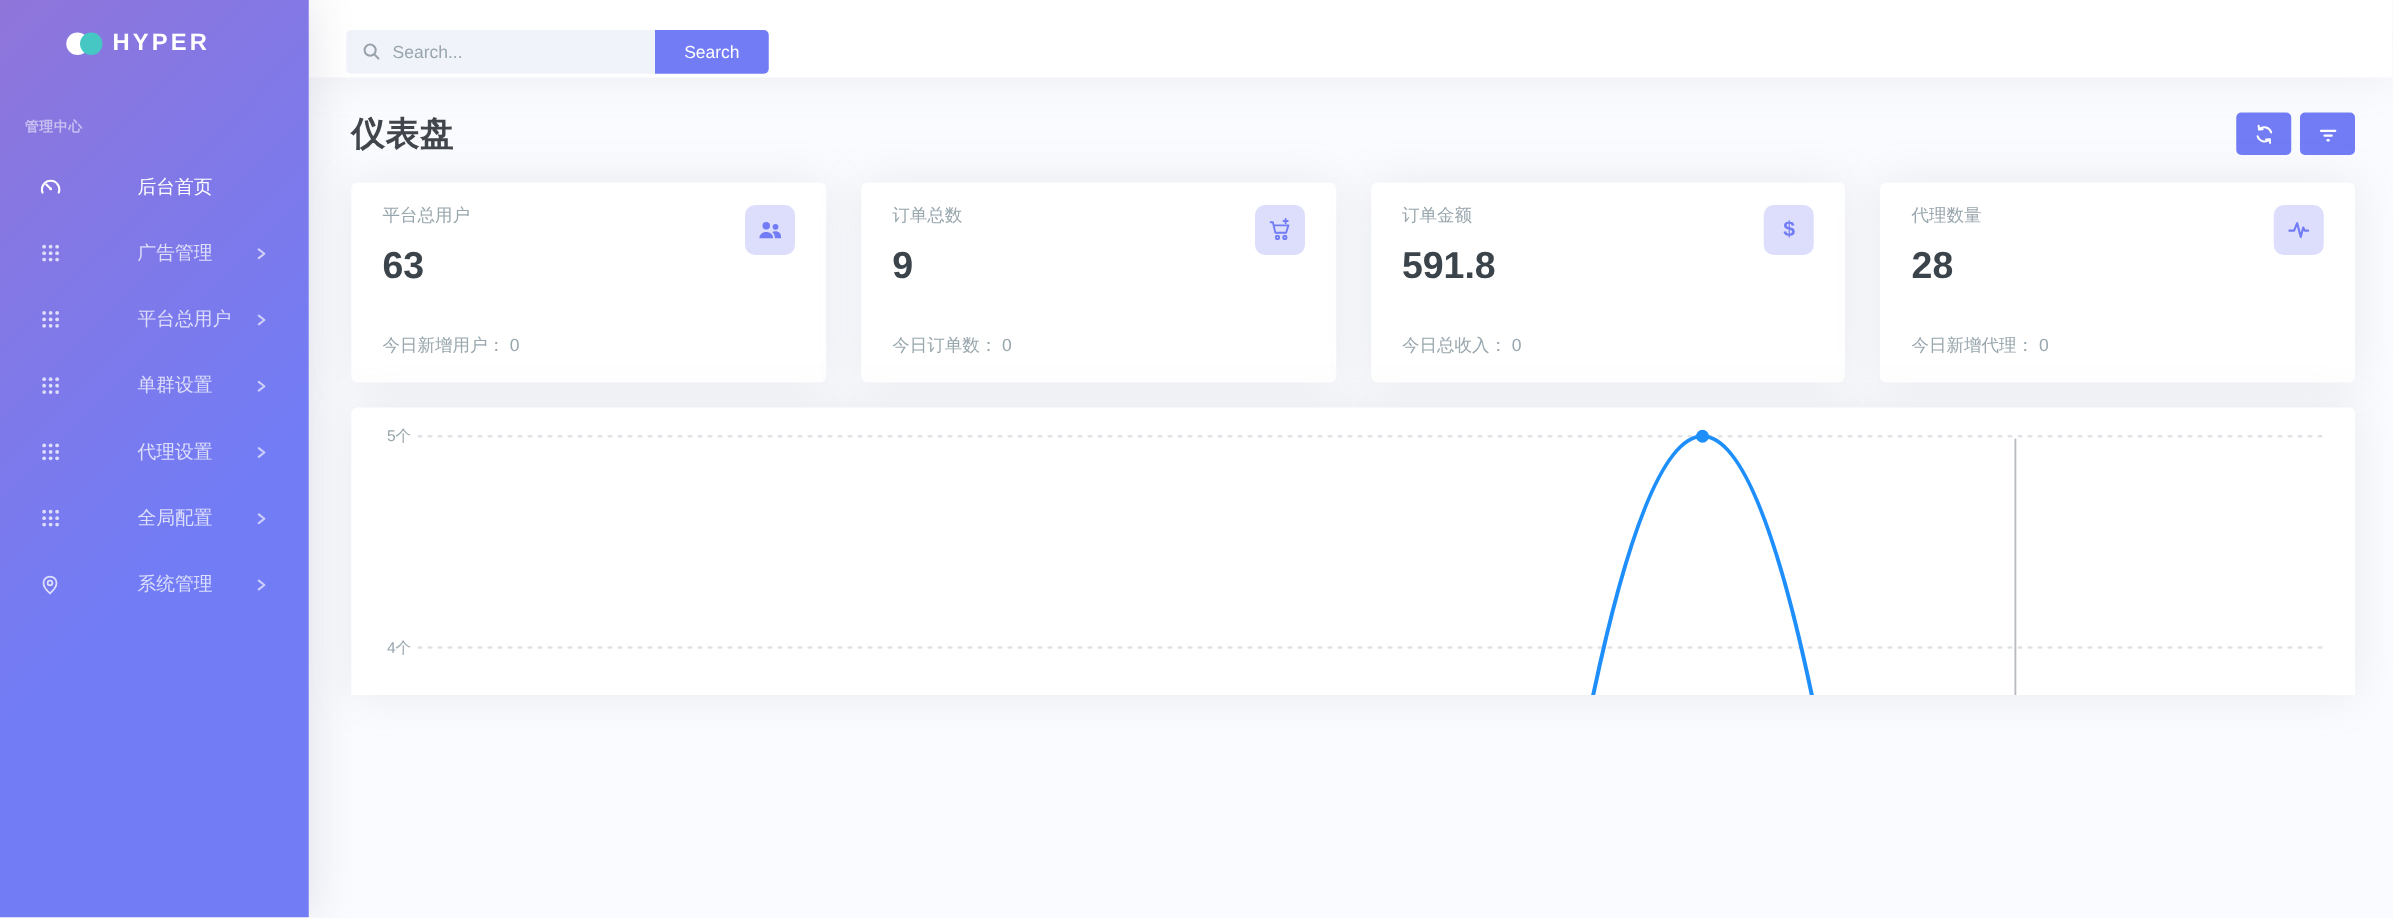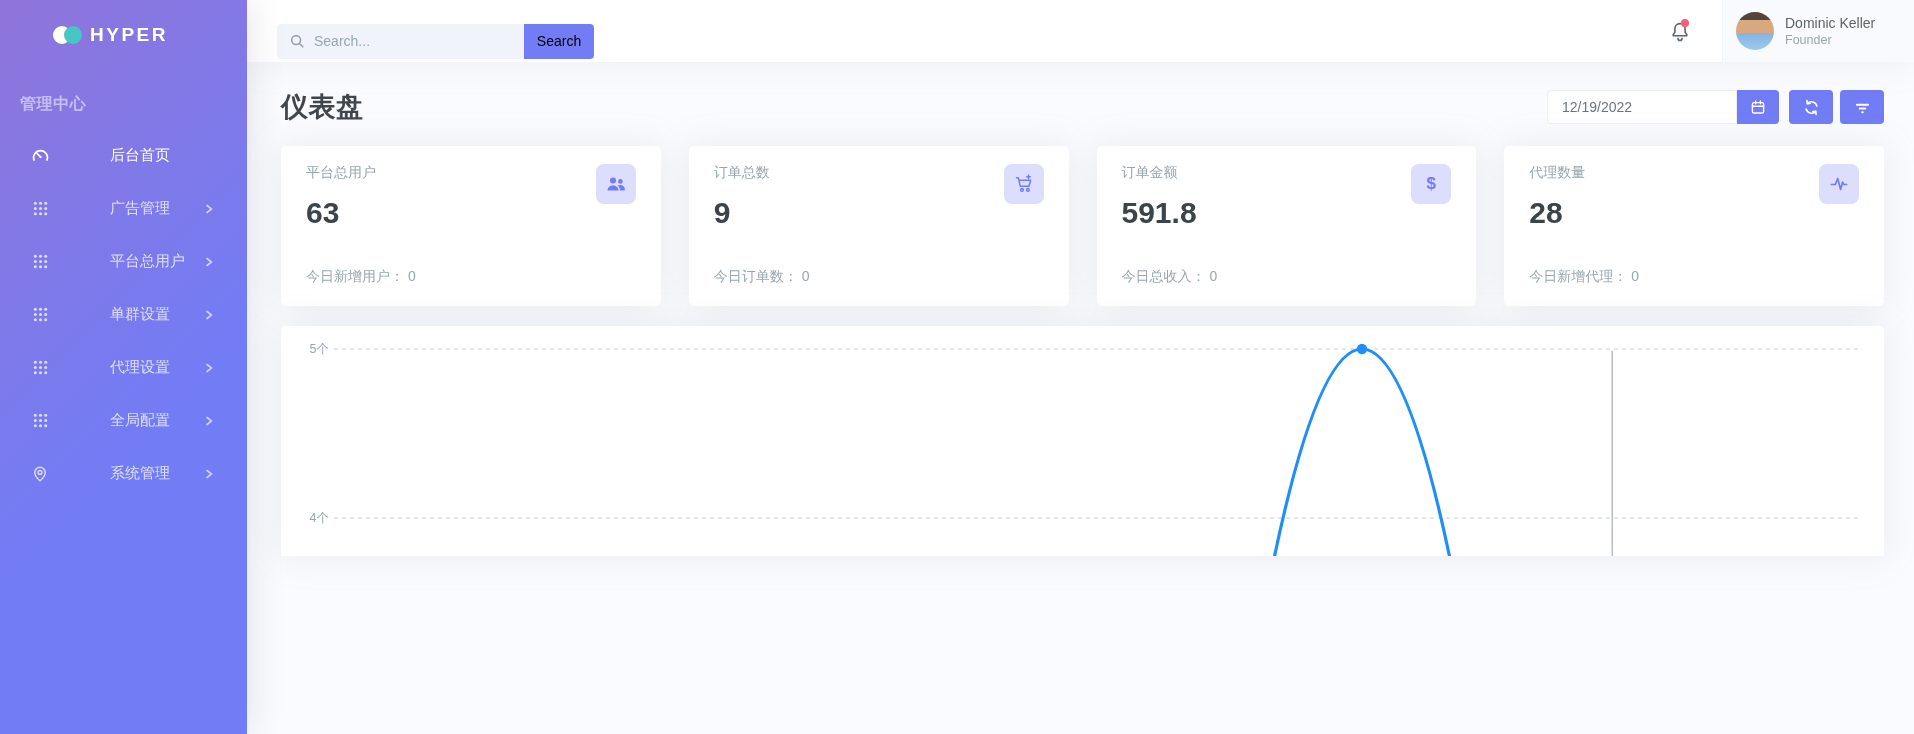--- a/index.html
+++ b/index.html
@@ -12,40 +12,40 @@
   .sidebar {
     position:absolute; left:0; top:0; width:247px; height:734px;
     background:linear-gradient(135deg,#8f75da 0%,#727cf5 60%);
     box-shadow:0 0 35px 0 rgba(60,60,100,.15); z-index:5;
   }
   .logo { display:flex; align-items:center; height:70px; padding-left:53px; cursor:pointer; }
   .logo-mark { position:relative; width:30px; height:20px; margin-right:7px; }
   .logo-mark .c1 { position:absolute; left:0; top:1px; width:18px; height:18px; border-radius:50%; background:#ffffff; }
   .logo-mark .c2 { position:absolute; left:11px; top:1px; width:18px; height:18px; border-radius:50%; background:#46c7c3; }
   .logo-text { color:#fff; font-size:19px; font-weight:700; letter-spacing:2.5px; }
-  .side-section { margin-top:24px; padding-left:20px; font-size:16px; font-weight:700;
+  .side-section { margin-top:24px; padding-left:20px; font-size:11px; font-weight:700;
     color:rgba(255,255,255,.52); letter-spacing:.6px; }
   .nav { margin-top:14px; }
   .nav-item { display:flex; align-items:center; height:53px; padding:0 32px 0 30px;
     color:rgba(255,255,255,.75); font-size:15px; cursor:pointer; position:relative;gap:47px; }
   .nav-item.active { color:#ffffff; }
   .nav-item .nav-icon { width:20px; display:flex; align-items:center; justify-content:center; margin-right:13px; }
   .nav-item .chev { position:absolute; right:32px; display:flex; align-items:center; opacity:.85; }
   
   .topbar {
     position:absolute; left:247px; top:0; right:0; height:62px; background:#fff;
     box-shadow:0 0 35px 0 rgba(154,161,171,.15); display:flex; align-items:center; z-index:4;
   }
   .search-group { display:flex; margin-left:30px; height:35px;margin-top:20px; }
   .search-box { display:flex; align-items:center; width:247px; background:#f1f3fa;
     border-radius:4px 0 0 4px; padding:0 12px; }
   .search-box input { border:none; outline:none; background:transparent; font-size:14px;
     color:#6c757d; margin-left:9px; width:180px; font-family:inherit; }
   .search-box input::placeholder { color:#98a6ad; }
-  .search-btn { width:70px; border:none; background:#727cf5; color:#000000; font-size:14px;
+  .search-btn { width:91px; border:none; background:#727cf5; color:#ffffff; font-size:14px;
     border-radius:0 4px 4px 0; cursor:pointer; font-family:inherit; }
   .topbar-right { margin-left:auto; display:flex; align-items:center; height:62px; }
   .bell-wrap { position:relative; margin-right:30px; cursor:pointer; display:flex; align-items:center; }
   .bell-dot { position:absolute; top:0px; right:3px; width:8px; height:8px; border-radius:50%; background:#fa5c7c; }
   .profile { display:flex; align-items:center; gap:11px; width:192px; height:62px;
     background:#f9fafd; border-left:1px solid #f1f3fa; padding-left:13px; cursor:pointer; }
   .avatar { width:38px; height:38px; border-radius:50%;
     background:linear-gradient(180deg,#54433a 0%,#54433a 22%,#d8a87e 22%,#d8a87e 56%,#85b4e2 56%,#9ec9ef 100%); }
   .profile-name { font-size:14px; color:#5d656c; line-height:1.25; }
   .profile-role { font-size:12.5px; color:#98a6ad; }
@@ -234,54 +234,27 @@
       <span style="display:flex;">
         <svg width="16" height="16" viewBox="0 0 18 18" fill="none" stroke="#98a1a9" stroke-width="1.8" stroke-linecap="round">
           <circle cx="8" cy="8" r="5"></circle>
             <line x1="12" y1="12" x2="15.5" y2="15.5"></line>
         </svg>
       </span>
       <input type="text" placeholder="Search..." style="">
     </div>
     <button class="search-btn">Search</button>
   </div>
-  <div class="topbar-right">
-    <div class="bell-wrap">
-      <svg width="24" height="24" viewBox="0 0 24 24" fill="none" stroke="#5b636b" stroke-width="1.6" stroke-linecap="round" stroke-linejoin="round">
-        <path d="M12 4.6 c-2.9 0-5.1 2.3-5.1 5.1 V13.2 l-1.7 2.4 c-.35.5 0 1.2.65 1.2 h12.3 c.65 0 1-.7.65-1.2 L17.1 13.2 V9.7 C17.1 6.9 14.9 4.6 12 4.6 z"></path>
-        <path d="M10 19.4 a2 2 0 0 0 4 0"></path>
-      </svg>
-      <span class="bell-dot"></span>
-    </div>
-    <div class="profile">
-      <span class="avatar"></span>
-      <span>
-        <div class="profile-name">Dominic Keller</div>
-        <div class="profile-role">Founder</div>
-      </span>
-    </div>
-  </div>
 </header>
 
 <main class="content">
 
   <div class="page-head">
     <h1 class="page-title">仪表盘</h1>
     <div class="head-tools">
-      <div class="date-group">
-        <input class="date-input" type="text" value="12/19/2022" style="">
-        <button class="tool-btn attached">
-          <svg width="16" height="16" viewBox="0 0 20 20" fill="none" stroke="#fff" stroke-width="1.7" stroke-linecap="round">
-            <rect x="3" y="4.5" width="14" height="13" rx="2"></rect>
-              <line x1="3" y1="9" x2="17" y2="9"></line>
-            <line x1="7" y1="2.5" x2="7" y2="6"></line>
-              <line x1="13" y1="2.5" x2="13" y2="6"></line>
-          </svg>
-        </button>
-      </div>
       <button class="tool-btn ml10">
         <svg width="17" height="17" viewBox="0 0 20 20" fill="none" stroke="#fff" stroke-width="1.9" stroke-linecap="round">
           <path d="M16.4 8.2 A6.8 6.8 0 0 0 5.2 5.2"></path>
           <path d="M3.6 11.8 A6.8 6.8 0 0 0 14.8 14.8"></path>
           <polyline points="4.6,1.9 5,5.4 8.4,5.1"></polyline>
           <polyline points="15.4,18.1 15,14.6 11.6,14.9"></polyline>
         </svg>
       </button>
       <button class="tool-btn ml7">
         <svg width="15" height="15" viewBox="0 0 16 16" fill="#fff">

